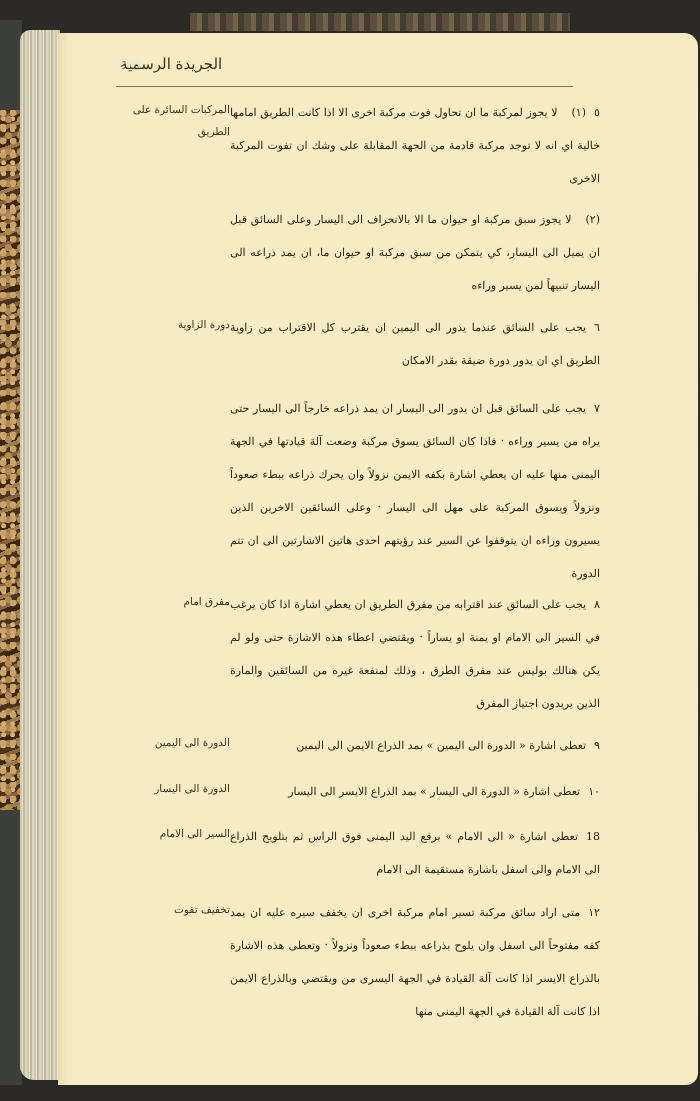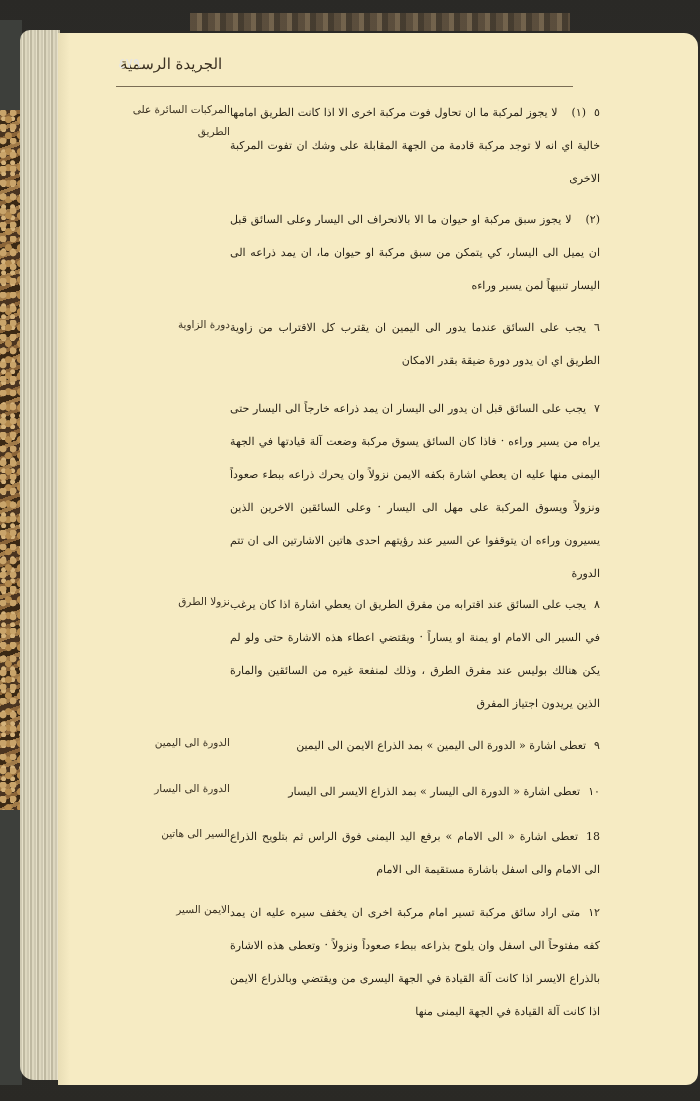--- a/index.html
+++ b/index.html
@@ -111,43 +111,43 @@
   <div class="section" style="top:392px;height:180px;">
     <div class="body-text">
       <span class="num">٧</span><span>يجب على السائق قبل ان يدور الى اليسار ان يمد ذراعه خارجاً الى اليسار حتى يراه من يسير وراءه · فاذا كان السائق يسوق مركبة وضعت آلة قيادتها في الجهة اليمنى منها عليه ان يعطي اشارة بكفه الايمن نزولاً وان يحرك ذراعه ببطء صعوداً ونزولاً ويسوق المركبة على مهل الى اليسار · وعلى السائقين الاخرين الذين يسيرون وراءه ان يتوقفوا عن السير عند رؤيتهم احدى هاتين الاشارتين الى ان تتم الدورة</span>
     </div>
   </div>
 
   <div class="section" style="top:588px;height:140px;">
     <div class="body-text">
       <span class="num">٨</span><span>يجب على السائق عند اقترابه من مفرق الطريق ان يعطي اشارة اذا كان يرغب في السير الى الامام او يمنة او يساراً · ويقتضي اعطاء هذه الاشارة حتى ولو لم يكن هنالك بوليس عند مفرق الطرق ، وذلك لمنفعة غيره من السائقين والمارة الذين يريدون اجتياز المفرق</span>
     </div>
-    <div class="margin-note">نزولا الطرق</div>
+    <div class="margin-note">مفرق امام</div>
   </div>
 
   <div class="section" style="top:729px;height:33px;">
     <div class="body-text">
       <span class="num">٩</span><span>تعطى اشارة « الدورة الى اليمين » بمد الذراع الايمن الى اليمين</span>
     </div>
     <div class="margin-note">الدورة الى اليمين</div>
   </div>
 
   <div class="section" style="top:775px;height:33px;">
     <div class="body-text">
       <span class="num">١٠</span><span>تعطى اشارة « الدورة الى اليسار » بمد الذراع الايسر الى اليسار</span>
     </div>
     <div class="margin-note">الدورة الى اليسار</div>
   </div>
 
   <div class="section" style="top:820px;height:66px;">
     <div class="body-text">
       <span class="num">18</span><span>تعطى اشارة « الى الامام » برفع اليد اليمنى فوق الراس ثم بتلويح الذراع الى الامام والى اسفل باشارة مستقيمة الى الامام</span>
     </div>
-    <div class="margin-note">السير الى هاتين</div>
+    <div class="margin-note">السير الى الامام</div>
   </div>
 
   <div class="section" style="top:896px;height:140px;">
     <div class="body-text">
       <span class="num">١٢</span><span>متى اراد سائق مركبة تسير امام مركبة اخرى ان يخفف سيره عليه ان يمد كفه مفتوحاً الى اسفل وان يلوح بذراعه ببطء صعوداً ونزولاً · وتعطى هذه الاشارة بالذراع الايسر اذا كانت آلة القيادة في الجهة اليسرى من ويقتضي وبالذراع الايمن اذا كانت آلة القيادة في الجهة اليمنى منها</span>
     </div>
-    <div class="margin-note">الايمن السير</div>
+    <div class="margin-note">تخفيف تفوت</div>
   </div>
 </div>
 
 </body></html>

